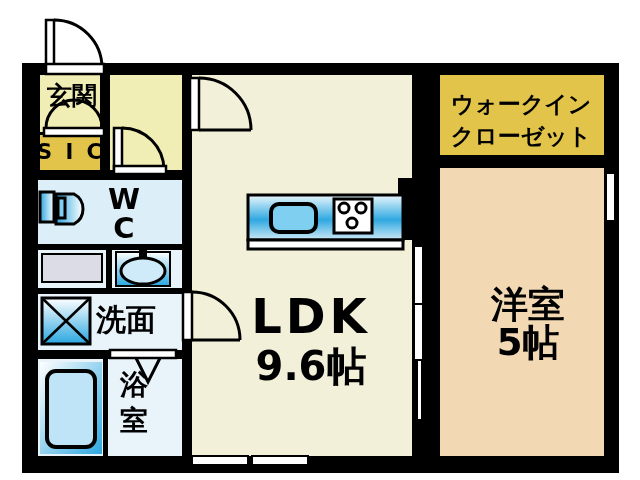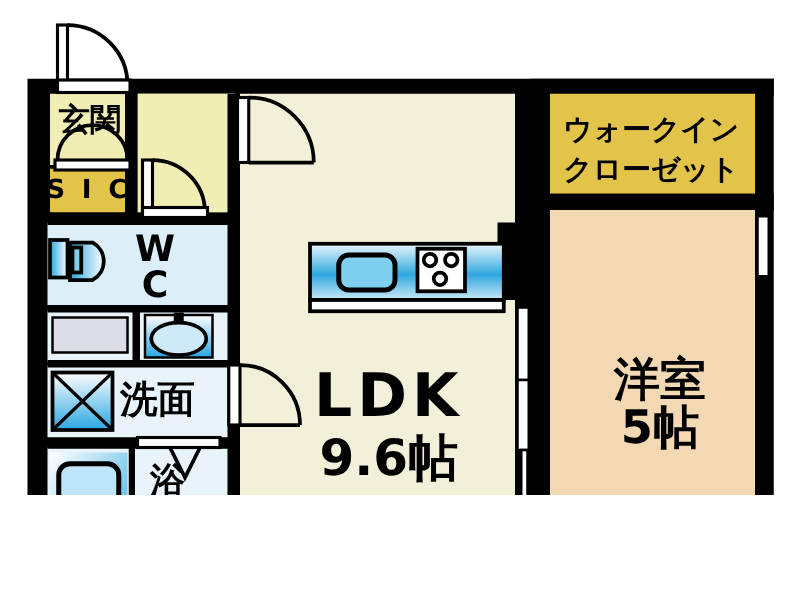--- a/index.html
+++ b/index.html
@@ -3,21 +3,21 @@
 <meta charset="utf-8">
 <title>Floor Plan</title>
 <style>
   html,body{margin:0;padding:0;background:#ffffff;}
   body{
     font-family:"DejaVu Sans","Liberation Sans",sans-serif;
   }
   #plan-wrap{
     position:relative;
     width:640px;
-    height:396px;
+    height:480px;
     background:#ffffff;
     overflow:hidden;
   }
   #plan-svg{display:block;width:640px;height:480px;}
   .lbl{
     font-family:"DejaVu Sans","Liberation Sans",sans-serif;
     font-weight:700;
     fill:#000;
     text-anchor:middle;
     dominant-baseline:middle;

